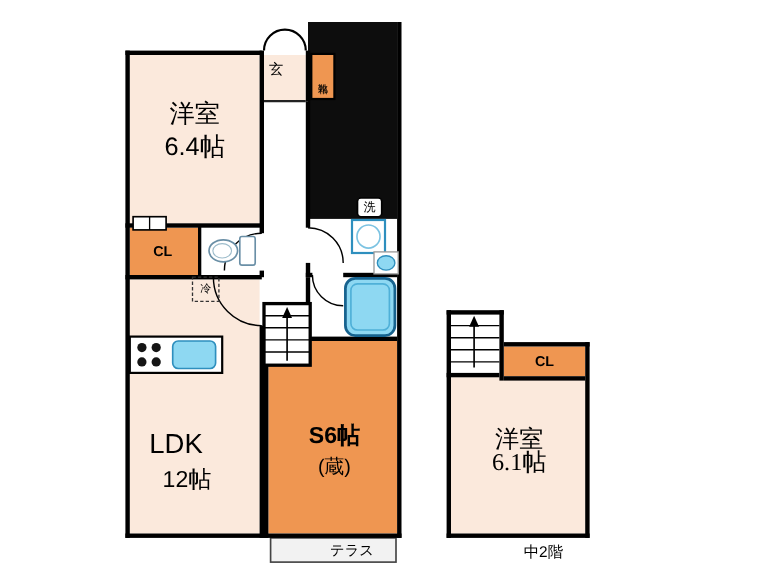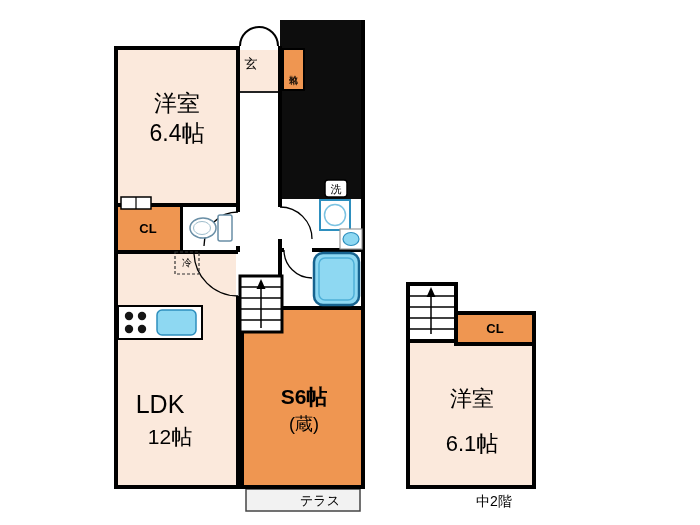--- a/index.html
+++ b/index.html
@@ -163,17 +163,17 @@
 
   <div class="lbl" style="left:160px;top:404px;font-size:25px;">LDK</div>
   <div class="lbl" style="left:170px;top:436px;font-size:21px;">12帖</div>
 
   <div class="lbl" style="left:304px;top:396px;font-size:21px;font-weight:bold;">S6帖</div>
   <div class="lbl" style="left:304px;top:424px;font-size:18px;">(蔵)</div>
 
   <div class="lbl" style="left:320px;top:500px;font-size:13px;">テラス</div>
 
   <div class="lbl" style="left:472px;top:399px;font-size:22px;">洋室</div>
-  <div class="lbl" style="left:472px;top:444px;font-size:22px;">6.1帖</div>
+  <div class="lbl" style="left:472px;top:420px;font-size:22px;font-family:Liberation Serif, serif;">6.1帖</div>
   <div class="lbl" style="left:495px;top:328px;font-size:13px;font-weight:700;">CL</div>
   <div class="lbl" style="left:471px;top:501px;font-size:14px;margin-left:23px;">中2階</div>
 
 </div>
 
 </body></html>

